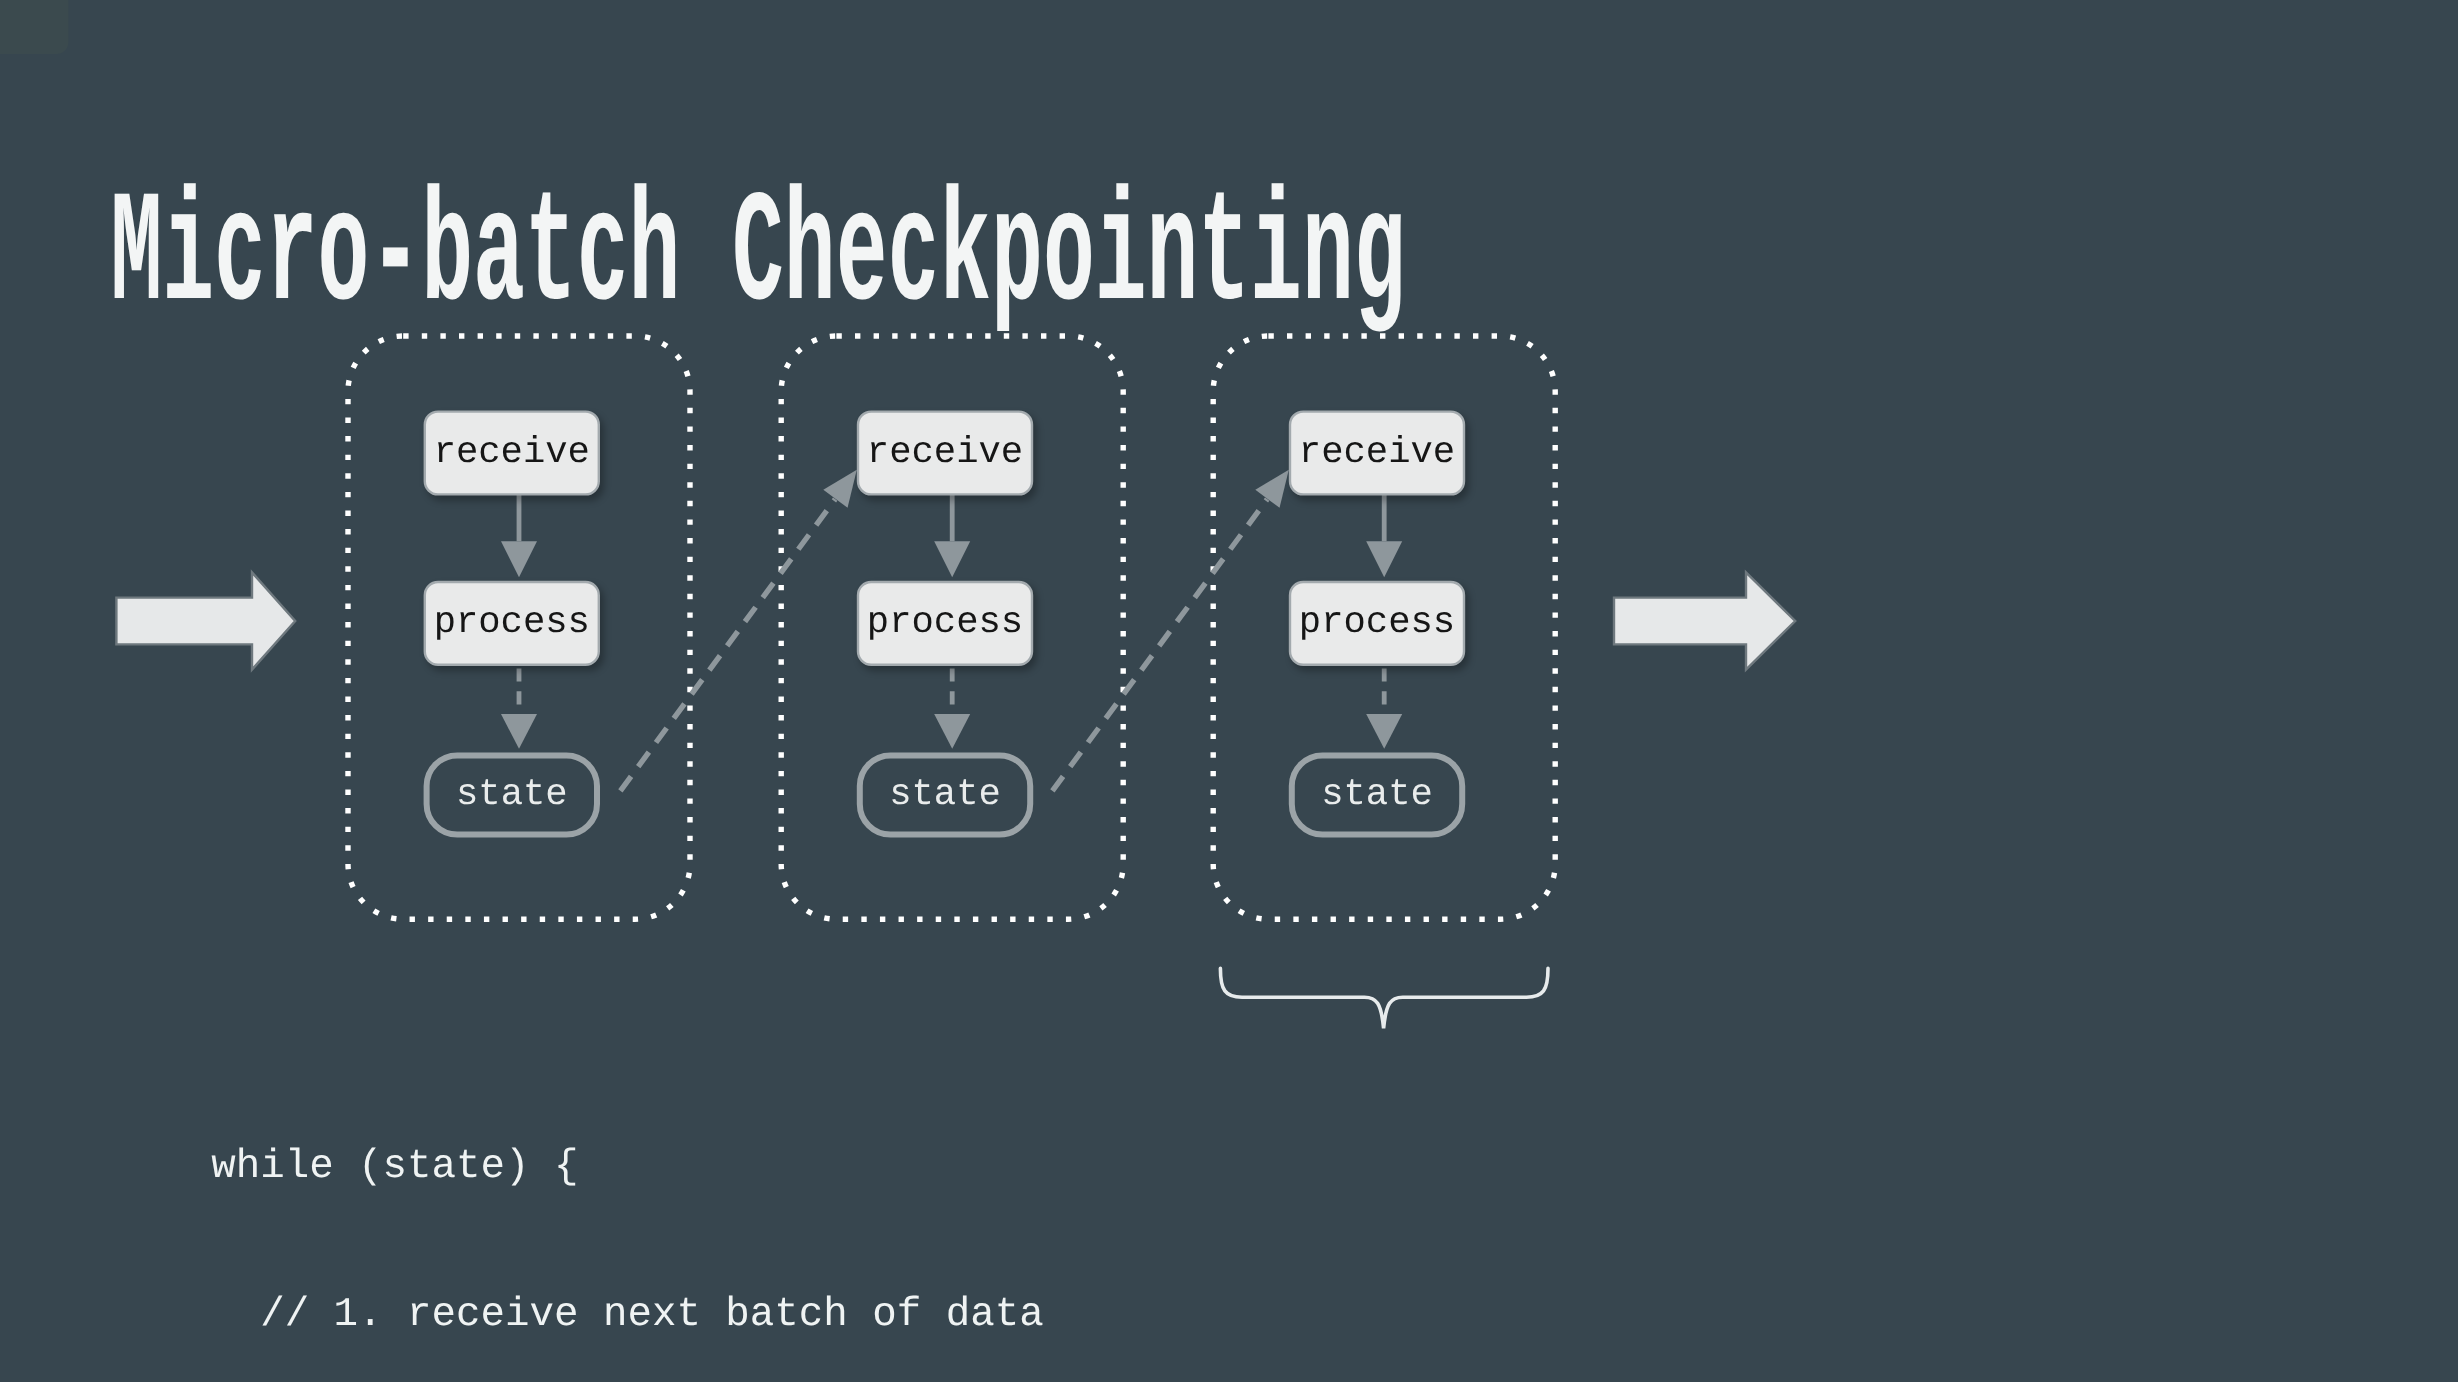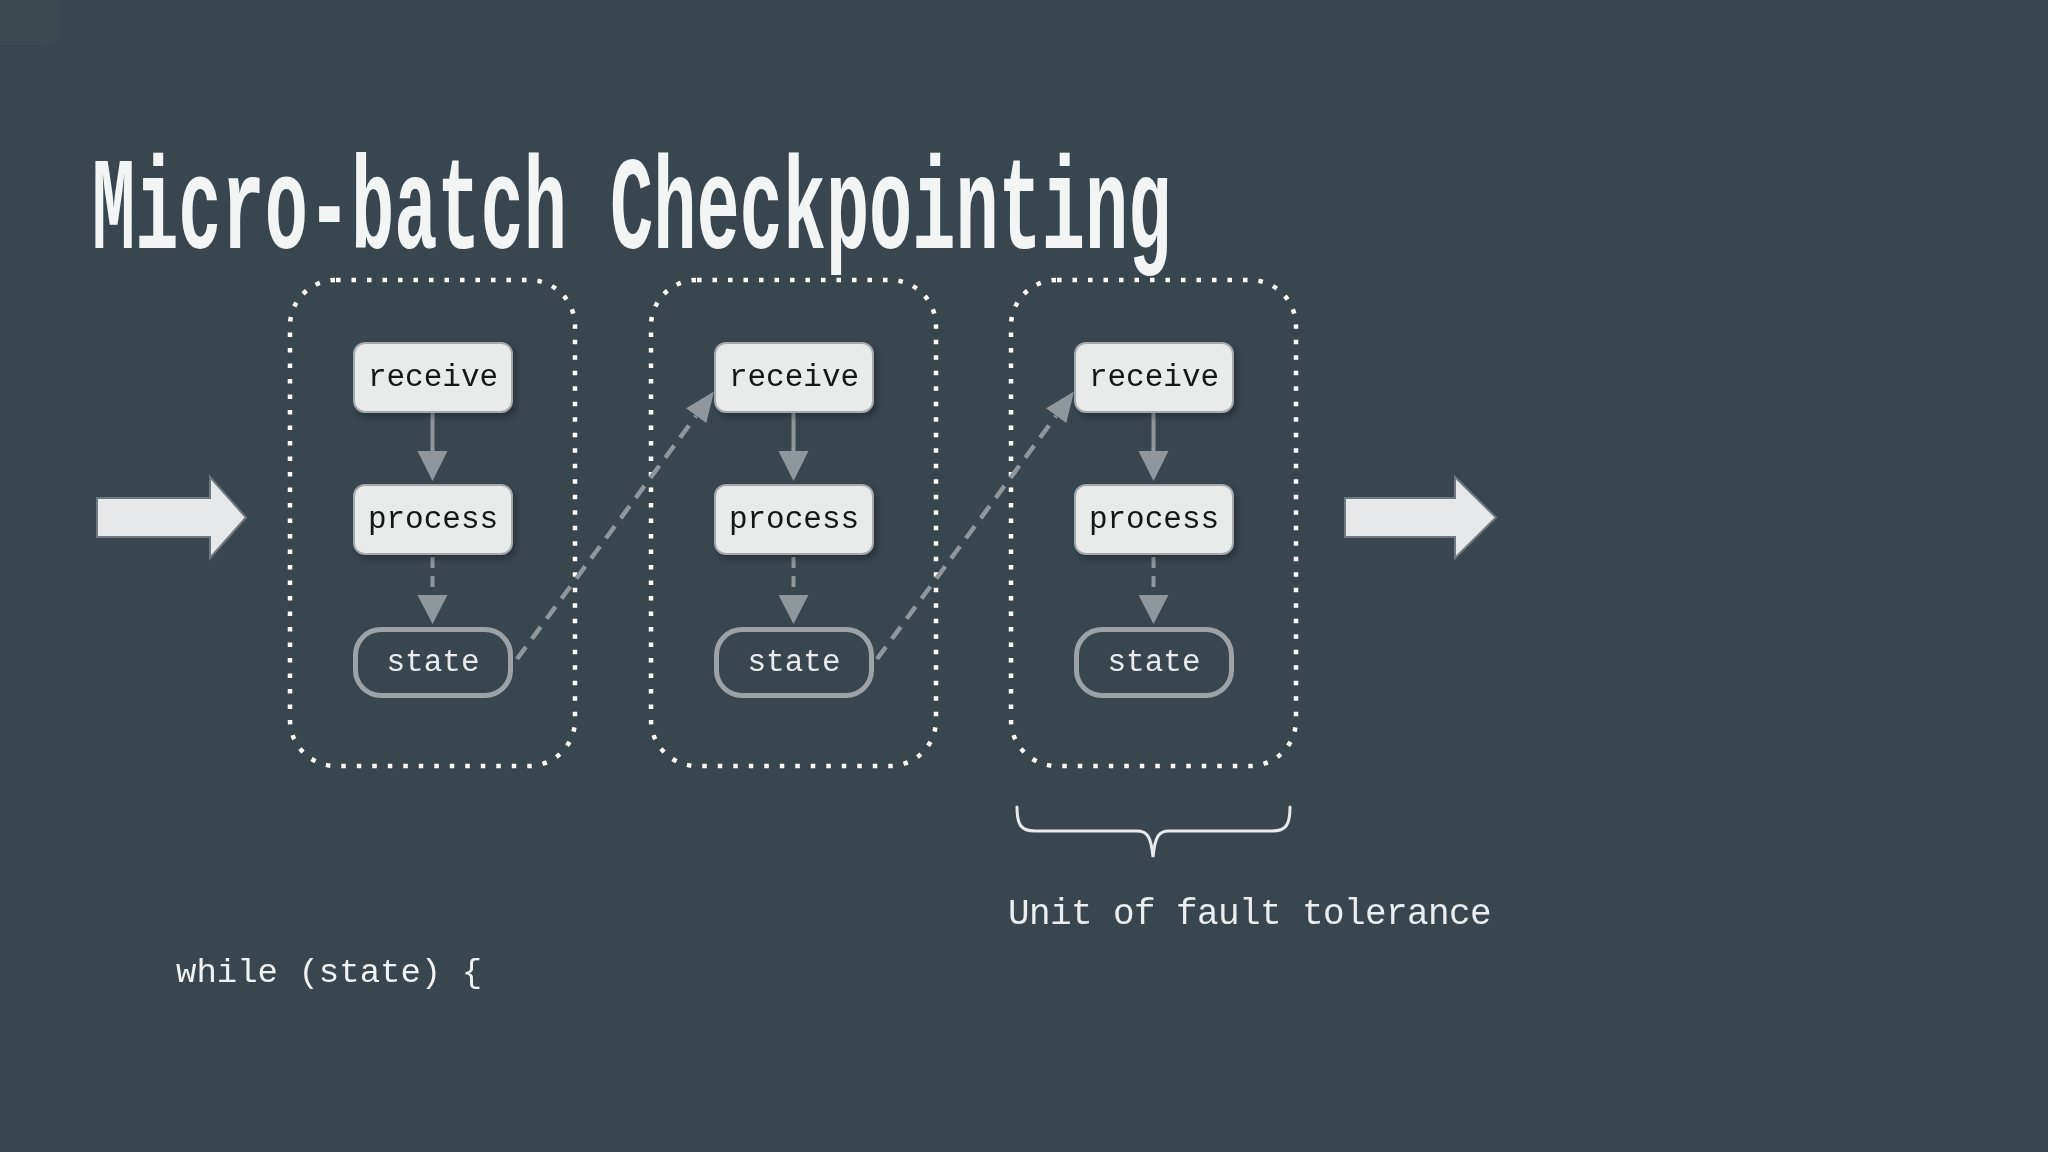--- a/index.html
+++ b/index.html
@@ -18,21 +18,21 @@
     position:absolute;left:92px;top:59px;
     font-size:132px;line-height:132px;font-weight:bold;
     color:#F3F5F5;white-space:nowrap;
     transform:scaleX(0.545);transform-origin:left top;
     letter-spacing:0;
   }
   .diagram-layer{position:absolute;left:0;top:0;width:2048px;height:1152px;}
   .batch{position:absolute;top:278px;width:289px;height:490px;}
   .batch-1{left:288px}.batch-2{left:649px}.batch-3{left:1009px}
   .node{
-    position:absolute;left:65px;width:160px;height:71px;
+    position:absolute;left:65px;width:147px;height:71px;
     box-sizing:border-box;
     background:#E9EAEA;border:2px solid #A3AAAE;border-radius:12px;
     display:flex;align-items:center;justify-content:center;
     font-size:31px;color:#161616;
     box-shadow:3px 4px 6px rgba(0,0,0,0.28);
   }
   .node-receive{top:64px}
   .node-process{top:206px}
   .node-state{
     top:349px;background:transparent;
@@ -114,19 +114,19 @@
   </div>
 
   <div class="batch batch-3">
     <div class="node node-receive">receive</div>
     <div class="node node-process">process</div>
     <div class="node node-state">state</div>
   </div>
 
   <div class="code-snippet">
     <div>while (state) {</div>
+    <div>  // 1. receive next batch of data</div>
     
     
   </div>
 
-  <div class="fault-tolerance-label">Unit of fault tolerance</div>
 
 </div>
 
 </body></html>

